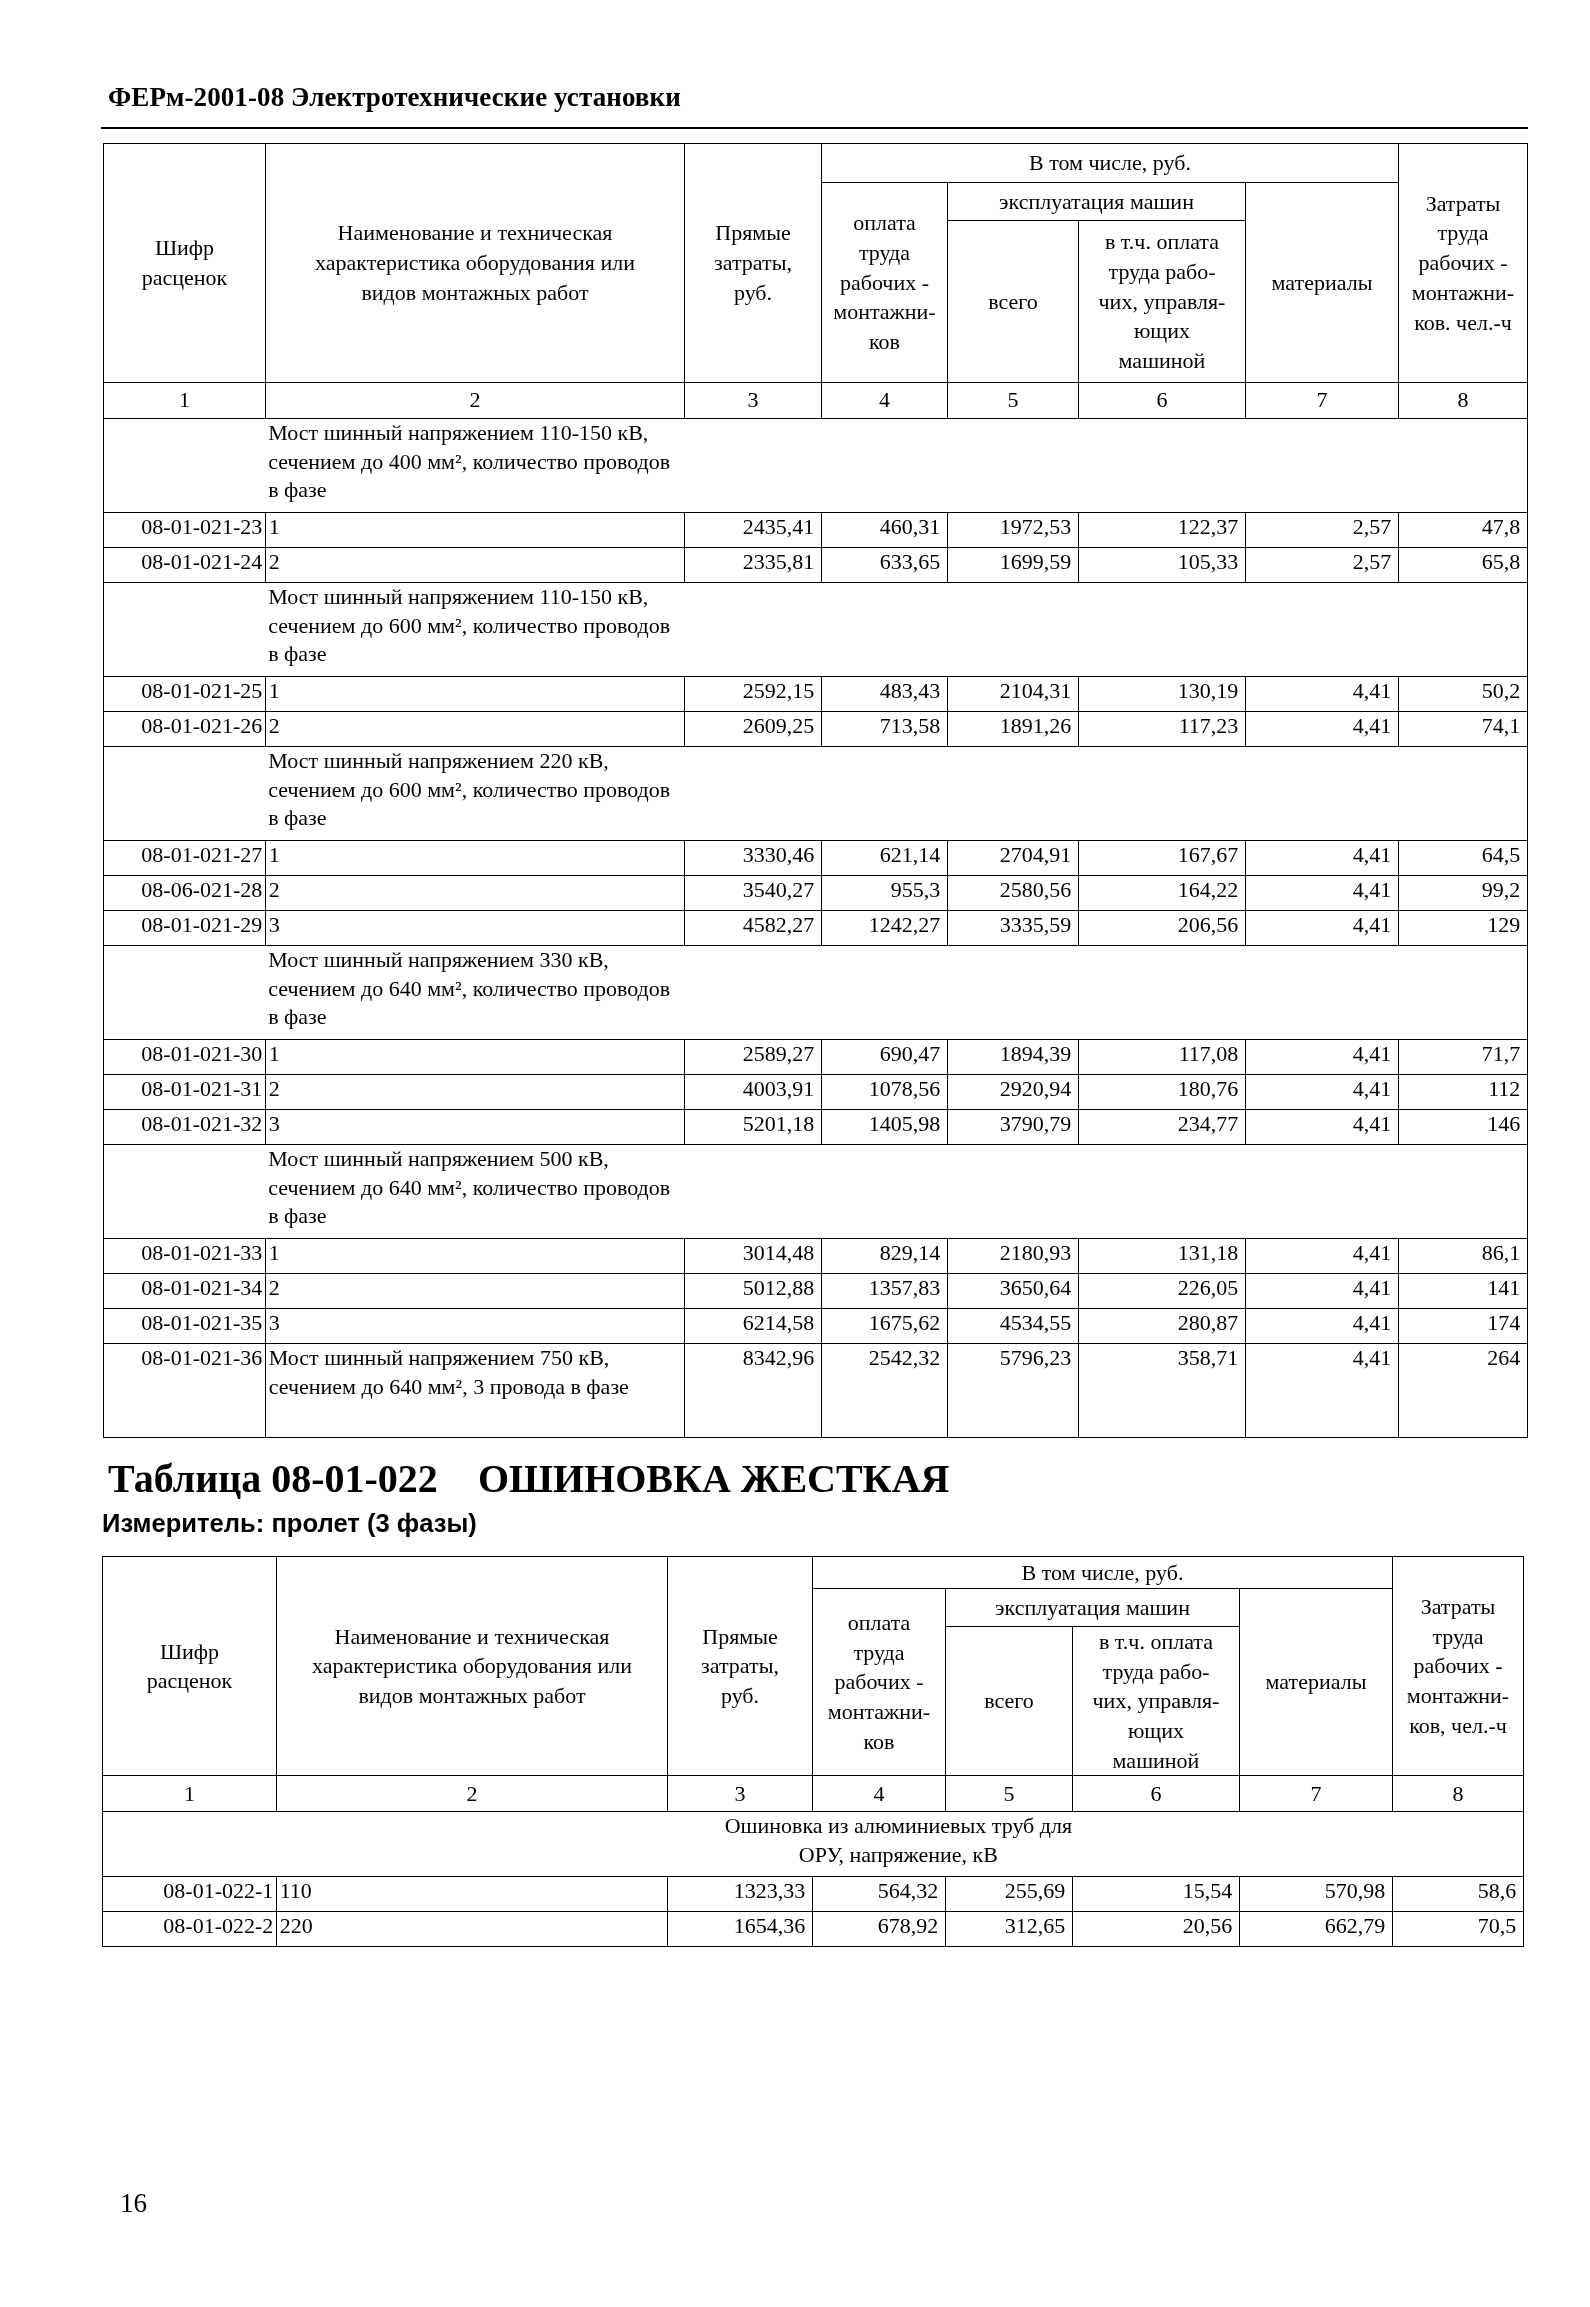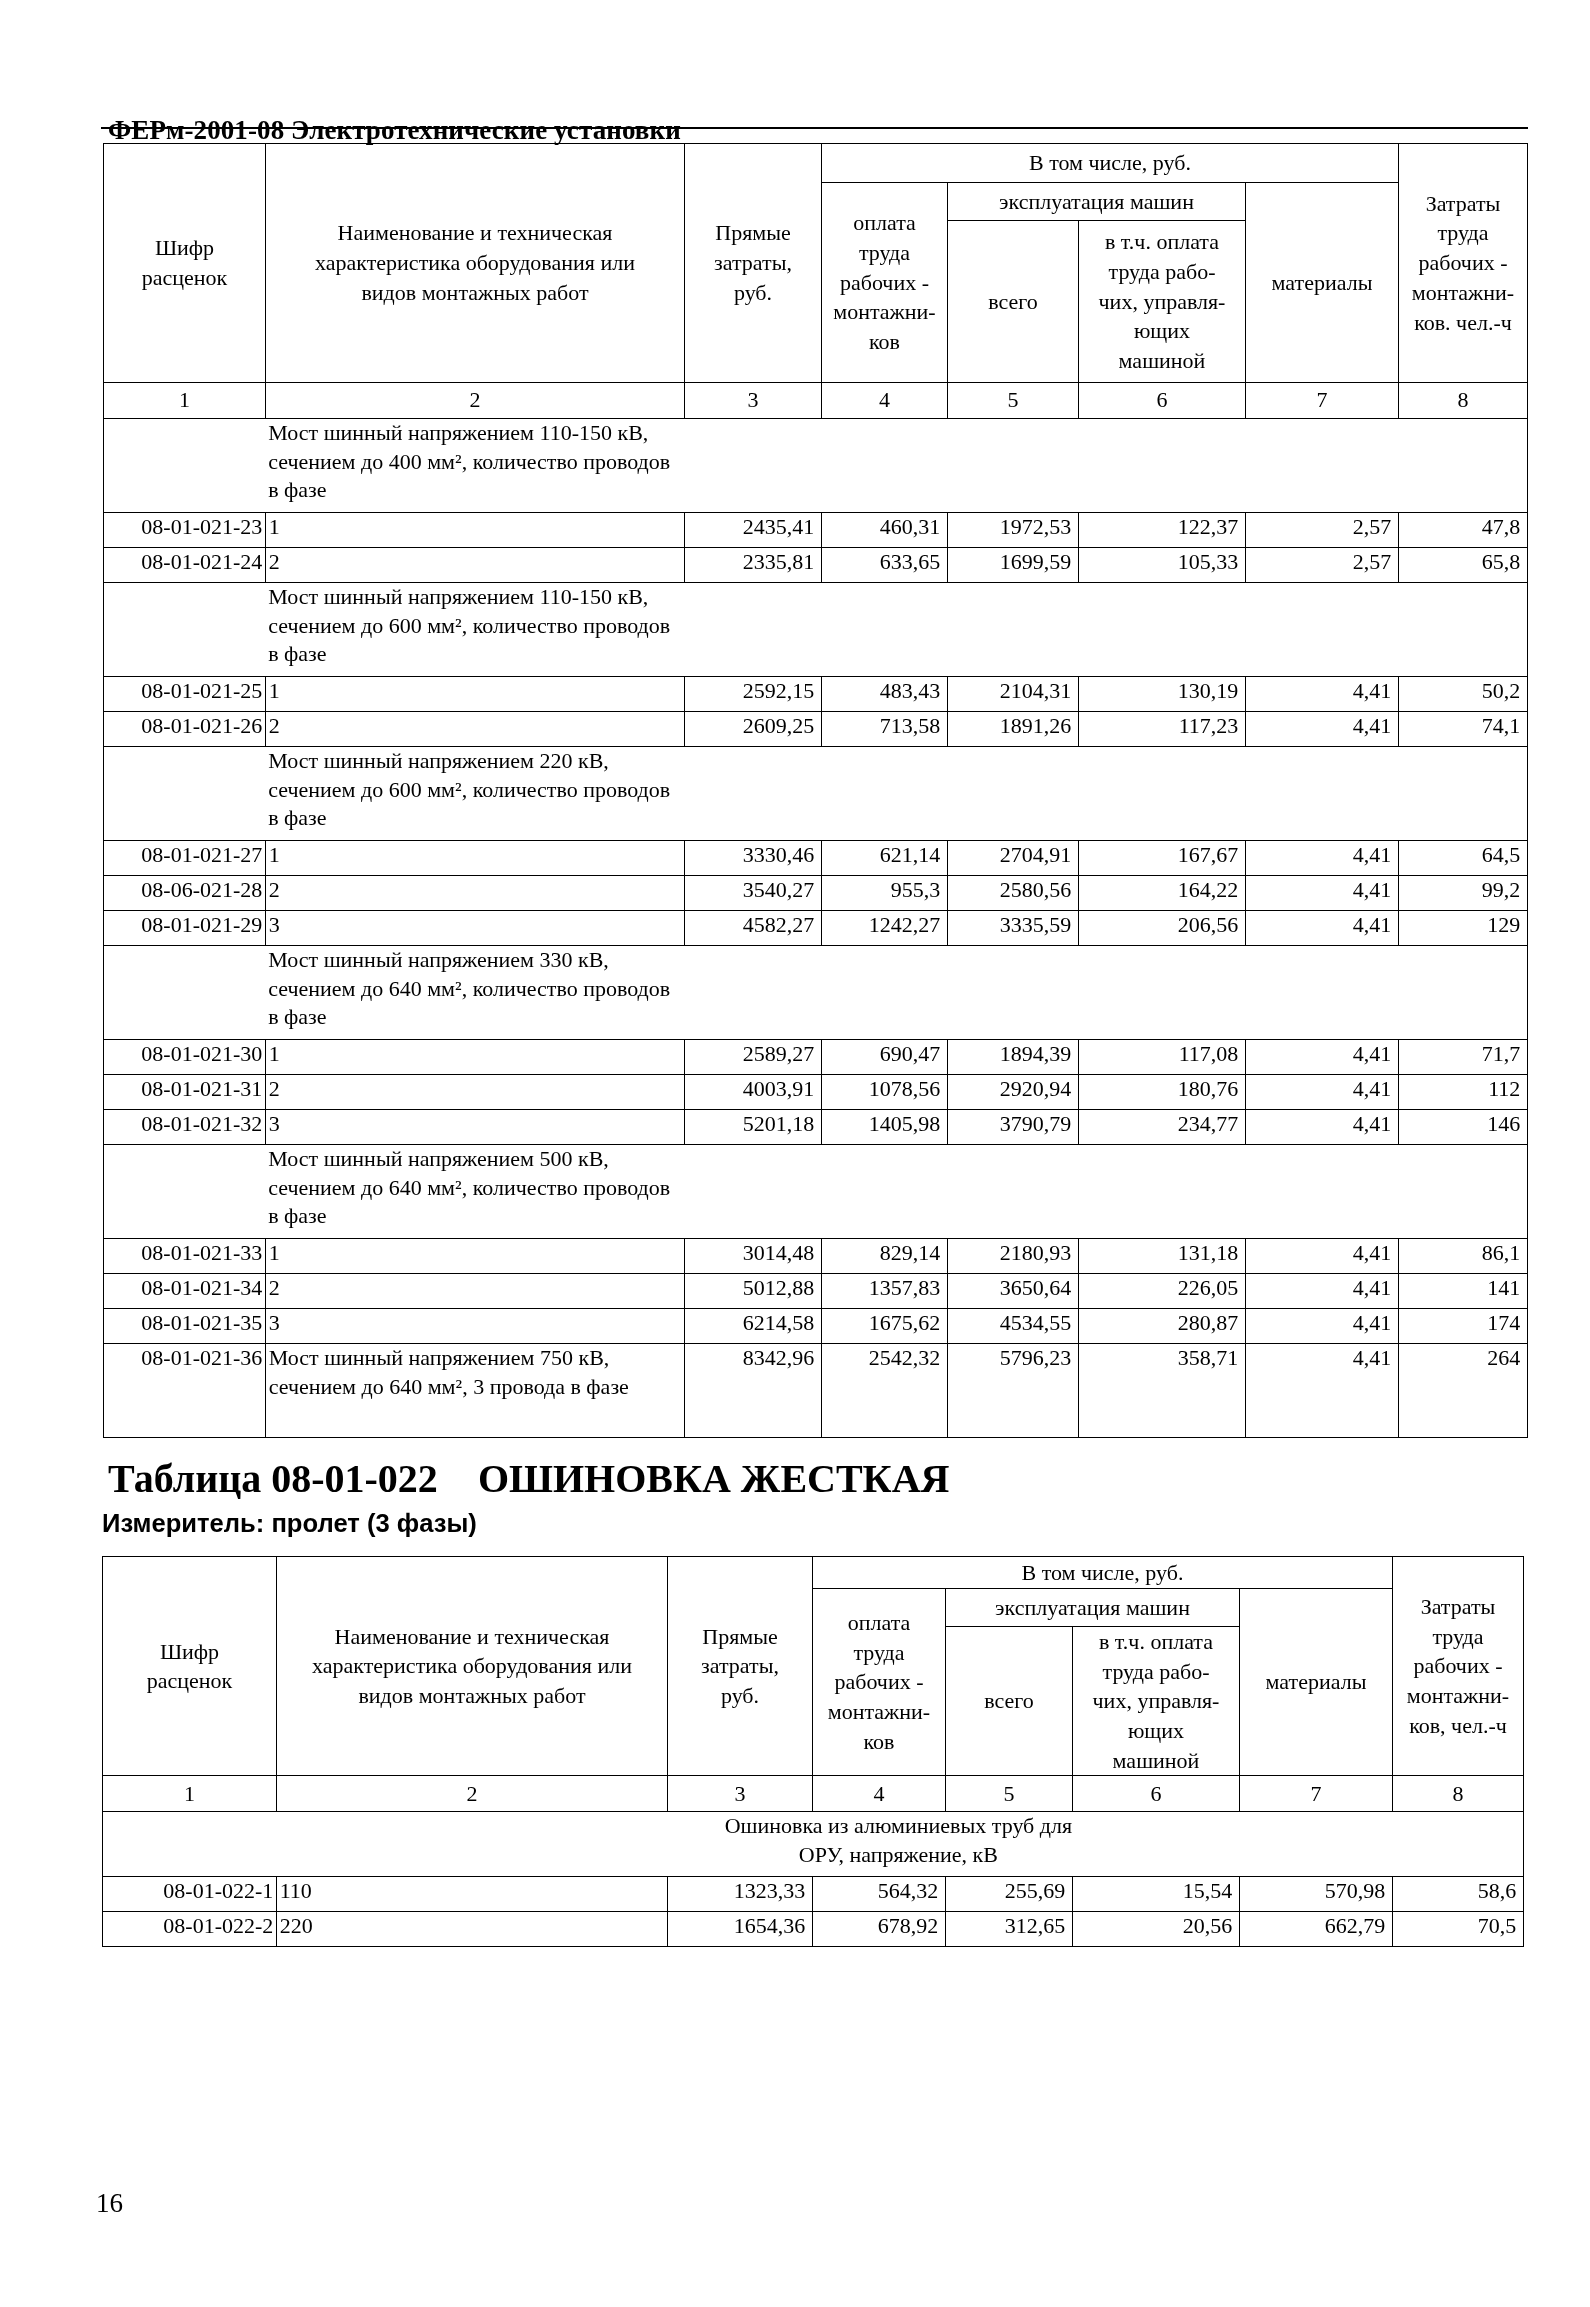--- a/index.html
+++ b/index.html
@@ -1,30 +1,30 @@
 <!DOCTYPE html>
 <html style="font-size:10.8px"><head>
 <meta charset="utf-8">
 <style>
   html, body { margin: 0; padding: 0; background: #ffffff; }
   body { width: 1590px; height: 2307px; position: relative; font-family: "Liberation Serif", "DejaVu Serif", serif; color: #000; }
-  .page-header { position: absolute; left: 108px; top: 82px; font-size: 27px; font-weight: bold; letter-spacing: 0.1px; margin-top: 33px; }
+  .page-header { position: absolute; left: 108px; top: 82px; font-size: 27px; font-weight: bold; letter-spacing: 0.1px; }
   .header-rule { position: absolute; left: 101px; width: 1427px; top: 127px; height: 2px; background: #000; }
   table { position: absolute; border-collapse: collapse; table-layout: fixed; font-size: 22px; line-height: 1.3; }
   td, th { border: 1.3px solid #000; padding: 0 5.4px; vertical-align: top; font-weight: normal; }
   th { text-align: center; vertical-align: middle; line-height: 1.35; }
   .colnum td { text-align: center; vertical-align: middle; height: 35px; }
   td.code { text-align: right; white-space: nowrap; padding: 0 2.7px; }
   td.num { text-align: right; white-space: nowrap; padding-right: 6.7px; }
   td.desc { text-align: left; padding-left: 2.7px; }
   tr.data td { height: 34px; }
   .table-title { position: absolute; left: 108px; top: 1455px; font-size: 40px; font-weight: bold; }
   .table-title .gap { display: inline-block; width: 40px; }
   .measure { position: absolute; left: 102px; top: 1509px; font-family: "Liberation Sans", "DejaVu Sans", sans-serif; font-size: 25.6px; font-weight: bold; }
-  .page-number { position: absolute; left: 96px; top: 2188px; font-size: 27px; }
+  .page-number { position: absolute; left: 120px; top: 2188px; font-size: 27px; }
 </style>
 </head>
 <body>
 
 <div class="page-header">ФЕРм-2001-08 Электротехнические установки</div>
 <div class="header-rule"></div>
 
 <table id="t1" style="left:103px; top:143px; width:1423px;">
   <colgroup>
     <col style="width:162px">

